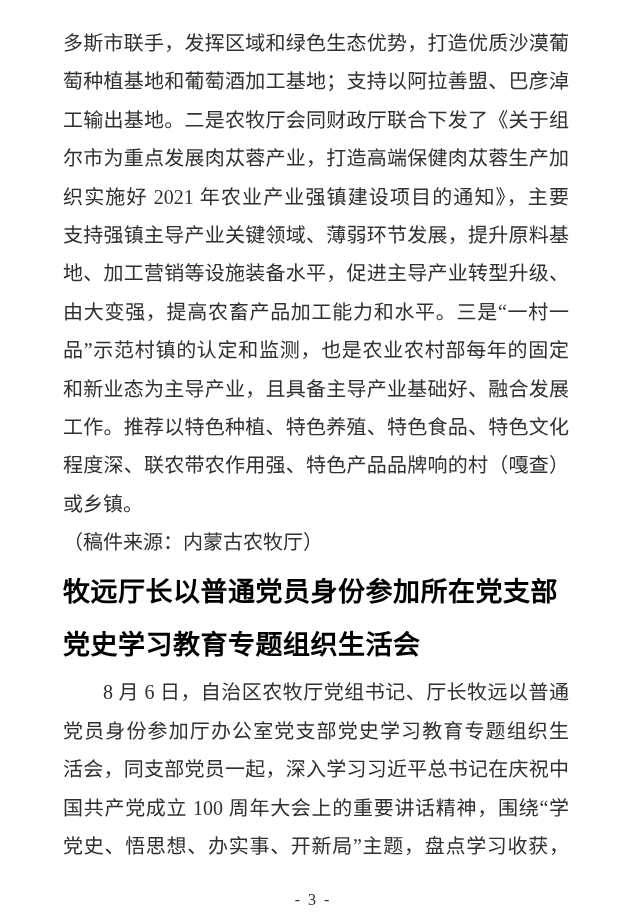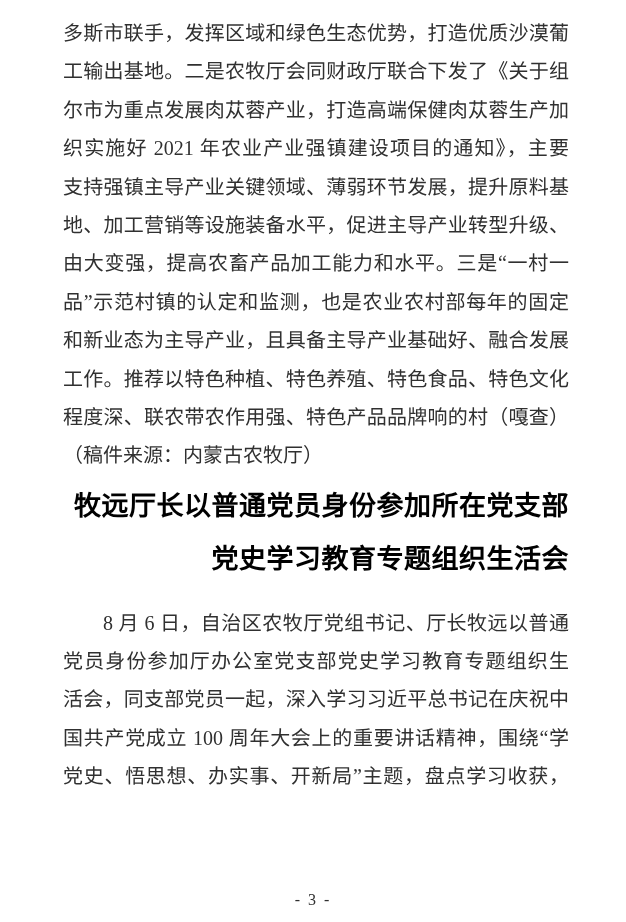--- a/index.html
+++ b/index.html
@@ -8,21 +8,21 @@
     background: #888;
   }
   .page {
     position: relative;
     width: 626px;
     height: 922px;
     margin: 0 auto;
     background: var(--background, #ffffff);
     overflow: hidden;
     box-sizing: border-box;
-    padding: 14px 57px 0 63px;
+    padding: 24px 57px 0 63px;
     font-family: "Liberation Serif", "DejaVu Serif", serif;
     color: var(--body-text, #303030);
   }
   .body-text {
     width: 506px;
     font-size: 20px;
   }
   .line {
     height: 38.4px;
     line-height: 38.4px;
@@ -46,58 +46,60 @@
   }
   .article-title {
     width: 506px;
     margin: 4px 0 0 0;
     padding: 0;
     font-family: "DejaVu Sans", "Liberation Sans", sans-serif;
     font-weight: bold;
     font-size: 27px;
     line-height: 53px;
     color: var(--heading-text, #000000);
-    text-align: right;
+    text-align: left;
     letter-spacing: 0.5px;
   }
   .title-line {
     display: block;
   }
   #article2-body {
-    margin-top: 19px;
+    margin-top: 2px;
   }
   .page-number {
     position: absolute;
     left: 0;
     bottom: 12px;
     width: 626px;
     text-align: center;
     font-size: 16px;
     line-height: 20px;
     color: var(--body-text, #303030);
     letter-spacing: 2px;
   }
 </style>
 </head>
 <body>
 
 <div class="page">
 
   <div class="body-text" id="article1-body">
       <div class="line">多斯市联手，发挥区域和绿色生态优势，打造优质沙漠葡</div>
+      <div class="line">萄种植基地和葡萄酒加工基地；支持以阿拉善盟、巴彦淖</div>
       <div class="line">工输出基地。二是农牧厅会同财政厅联合下发了《关于组</div>
       <div class="line">尔市为重点发展肉苁蓉产业，打造高端保健肉苁蓉生产加</div>
       <div class="line">织实施好 2021 年农业产业强镇建设项目的通知》，主要</div>
       <div class="line">支持强镇主导产业关键领域、薄弱环节发展，提升原料基</div>
       <div class="line">地、加工营销等设施装备水平，促进主导产业转型升级、</div>
       <div class="line">由大变强，提高农畜产品加工能力和水平。三是“一村一</div>
       <div class="line">品”示范村镇的认定和监测，也是农业农村部每年的固定</div>
       <div class="line">和新业态为主导产业，且具备主导产业基础好、融合发展</div>
       <div class="line">工作。推荐以特色种植、特色养殖、特色食品、特色文化</div>
       <div class="line">程度深、联农带农作用强、特色产品品牌响的村（嘎查）</div>
+      <div class="line line-last">或乡镇。</div>
     </div>
 
   <div class="source-line">（稿件来源：内蒙古农牧厅）</div>
 
   <h1 class="article-title">
     <span class="title-line">牧远厅长以普通党员身份参加所在党支部</span>
     <span class="title-line">党史学习教育专题组织生活会</span>
   </h1>
 
   <div class="body-text" id="article2-body">

